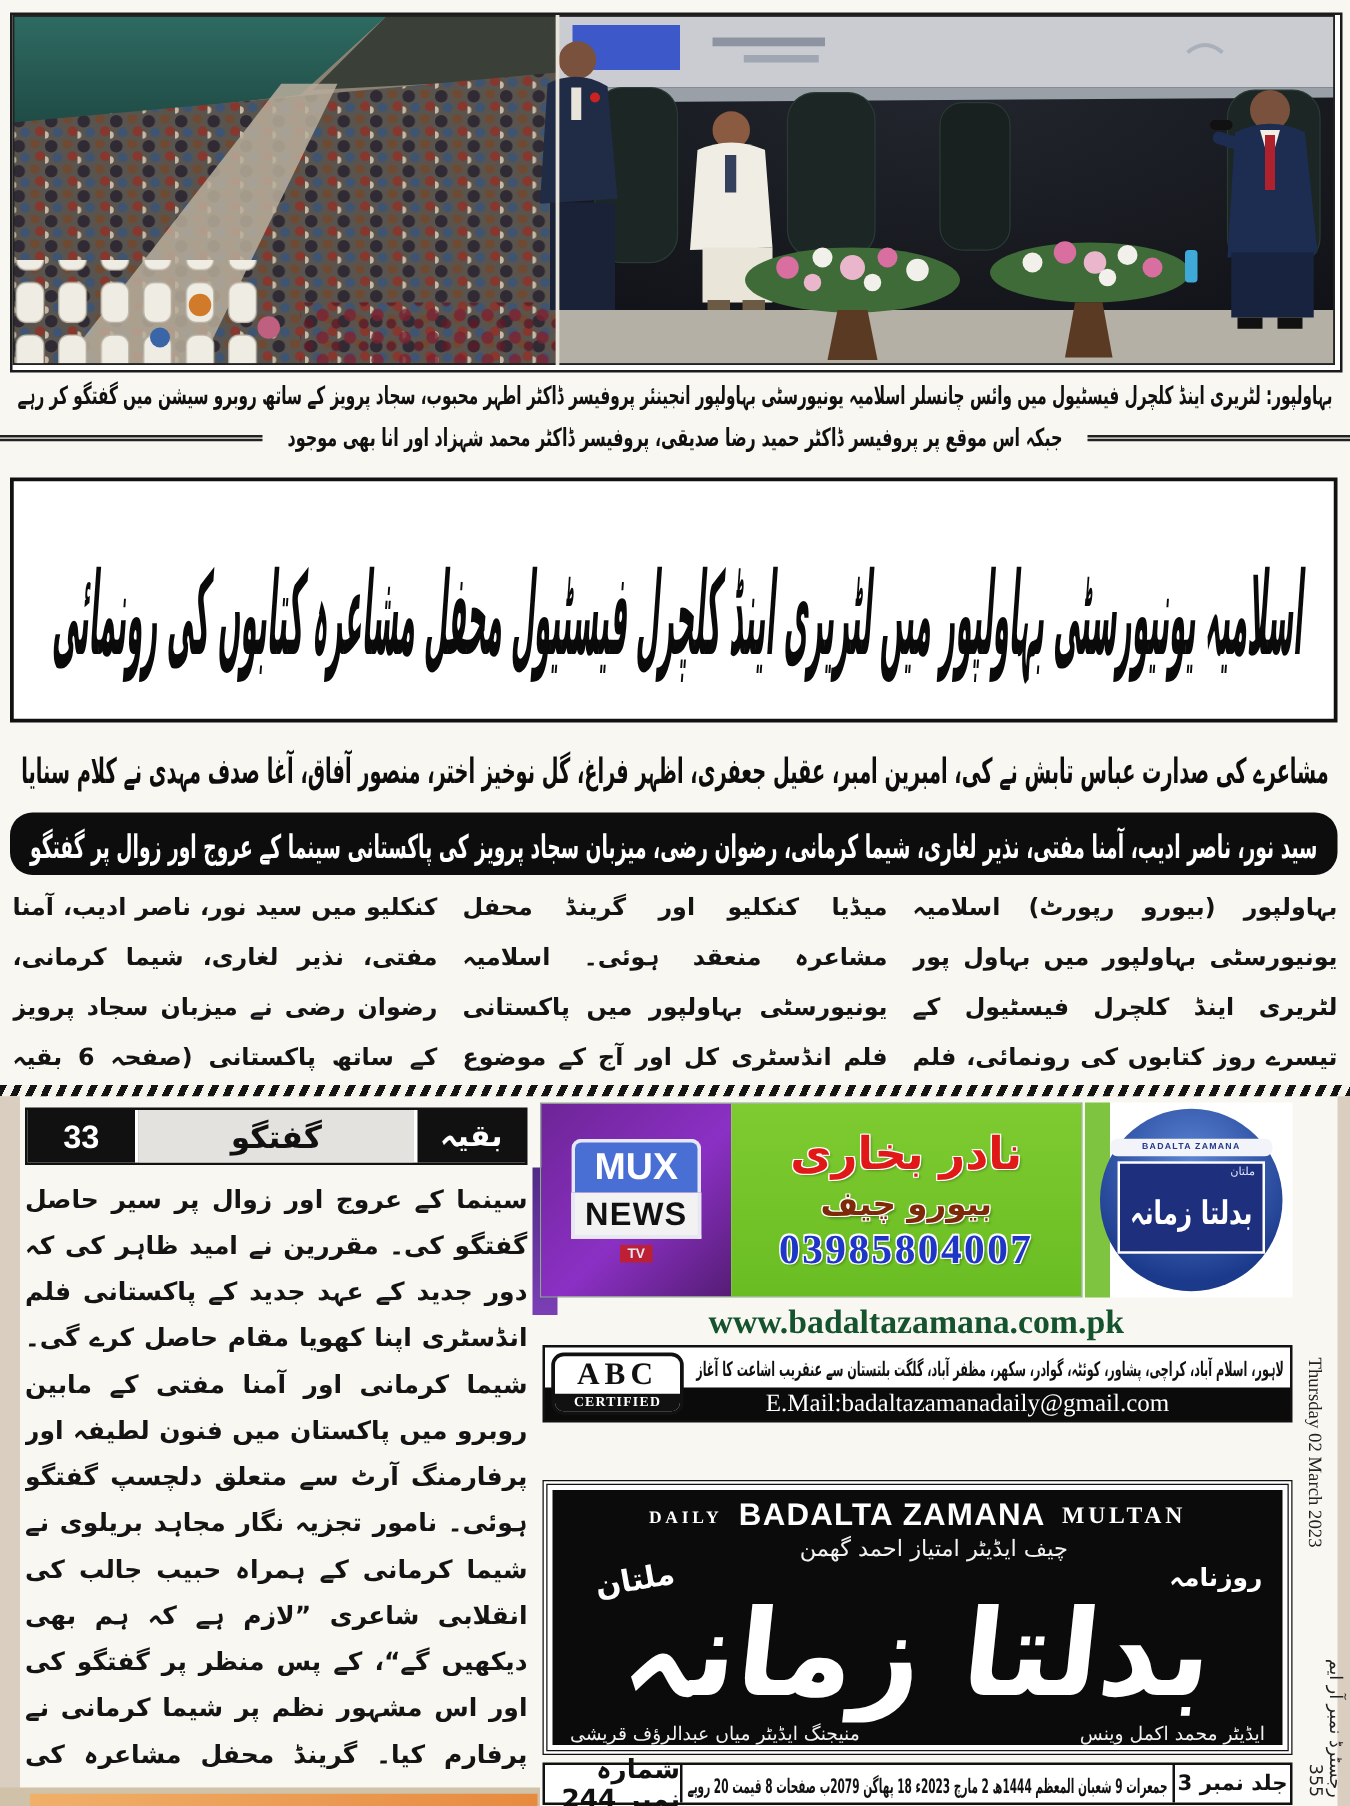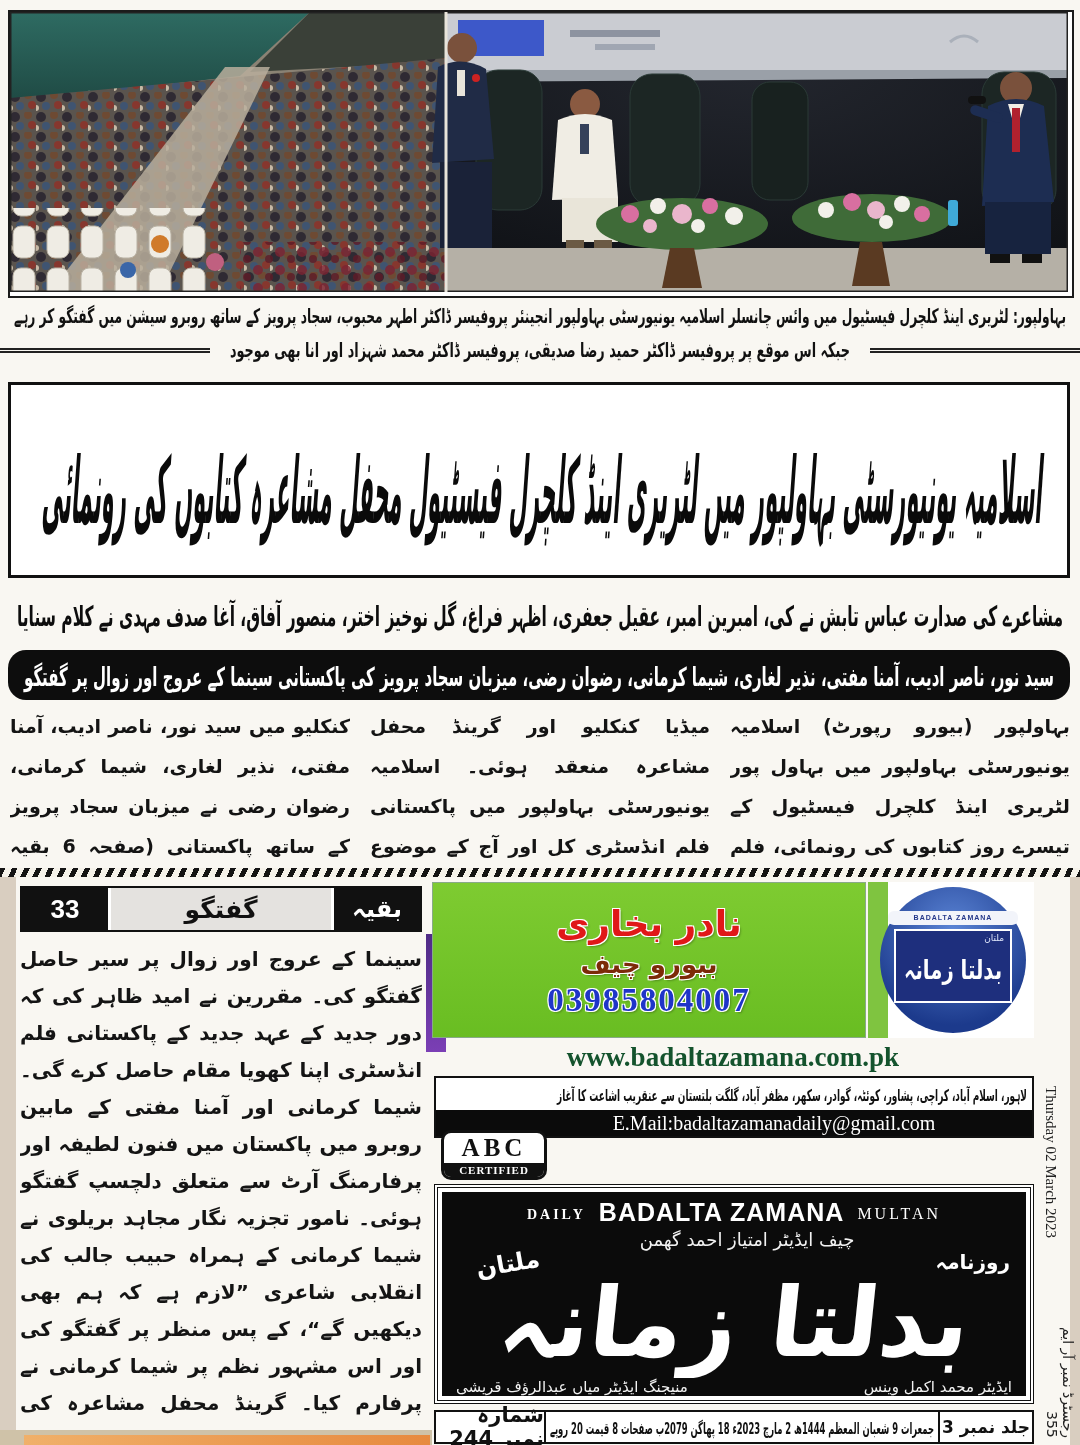--- a/index.html
+++ b/index.html
@@ -179,20 +179,27 @@
   <div class="abs" style="left:20px;top:886px;width:402px;">
     <div class="cont-head">
       <div class="cell urdu" style="width:86px;background:#111;color:#fff;font-size:24px;border-left:3px solid #fff;">بقیہ</div>
       <div class="cell urdu" style="flex:1;background:#e4e2df;color:#111;font-size:25px;">گفتگو</div>
       <div class="cell latin-sans" style="width:86px;background:#111;color:#fff;font-size:26px;border-right:3px solid #fff;">33</div>
     </div>
     <div class="cont-para urdu" style="margin-top:9px;height:488px;">سینما کے عروج اور زوال پر سیر حاصل گفتگو کی۔ مقررین نے امید ظاہر کی کہ دور جدید کے عہد جدید کے پاکستانی فلم انڈسٹری اپنا کھویا مقام حاصل کرے گی۔ شیما کرمانی اور آمنا مفتی کے مابین روبرو میں پاکستان میں فنون لطیفہ اور پرفارمنگ آرٹ سے متعلق دلچسپ گفتگو ہوئی۔ نامور تجزیہ نگار مجاہد بریلوی نے شیما کرمانی کے ہمراہ حبیب جالب کی انقلابی شاعری ”لازم ہے کہ ہم بھی دیکھیں گے“، کے پس منظر پر گفتگو کی اور اس مشہور نظم پر شیما کرمانی نے پرفارم کیا۔ گرینڈ محفل مشاعرہ کی صدارت سید تابش الوری نے کی اور محفل مشاعرہ میں امبرین حسین امبر، عقیل عباس جعفری، اظہر فراغ، گل نوخیز اختر، منصور آفاق، آغا صدف مہدی اور دیگر نامور شاعر شریک ہوئے۔</div>
   </div>
 
   <div class="abs" style="left:432px;top:882px;width:434px;height:156px;display:flex;border:1px solid #8a8; box-sizing:border-box;">
+    <div style="width:152px;background:linear-gradient(135deg,#6d2596,#8b30c4 55%,#551d75);display:flex;align-items:center;justify-content:center;">
+      <div style="width:104px;text-align:center;">
+        <div class="latin-sans" style="background:#4a6fd4;border:3px solid #e8e8f4;border-bottom:none;border-radius:8px 8px 0 0;color:#fff;font-weight:bold;font-size:30px;line-height:40px;">MUX</div>
+        <div class="latin-sans" style="background:#f2f2f2;border:3px solid #e8e8f4;border-top:none;color:#111;font-weight:bold;font-size:26px;line-height:34px;letter-spacing:1px;">NEWS</div>
+        <div class="latin-sans" style="color:#e8e8f4;background:rgba(200,30,30,.85);display:inline-block;margin-top:3px;padding:0 6px;font-weight:bold;font-size:11px;line-height:14px;">TV</div>
+      </div>
+    </div>
     <div class="urdu" style="flex:1;background:linear-gradient(#7ecb31,#69bd22);display:flex;flex-direction:column;align-items:center;justify-content:center;gap:2px;">
       <div class="outline-w" style="font-size:36px;font-weight:bold;color:#e01818;line-height:44px;">نادر بخاری</div>
       <div class="outline-w" style="font-size:26px;font-weight:bold;color:#7c2a08;line-height:32px;">بیورو چیف</div>
       <div class="latin-serif outline-w" style="font-size:33px;font-weight:bold;color:#1f35c8;line-height:36px;letter-spacing:2px;">03985804007</div>
     </div>
   </div>
 
   <div class="abs" style="left:868px;top:882px;width:166px;height:156px;background:linear-gradient(90deg,#7fc440 0 20px,#ffffff 20px);">
     <div class="abs" style="left:12px;top:5px;width:146px;height:146px;border-radius:50%;background:radial-gradient(circle at 50% 30%,#5b85d6,#1c3a8c 75%);">
       <div class="abs" style="left:8px;top:24px;width:130px;height:14px;background:#f2f4fa;border-radius:6px;">
@@ -203,37 +210,37 @@
         <svg width="114" height="70">
           <text x="57" y="48" text-anchor="middle" font-size="26" font-weight="bold" fill="#fff" textLength="98" lengthAdjust="spacingAndGlyphs" style="direction:rtl">بدلتا زمانہ</text>
         </svg>
       </div>
     </div>
   </div>
 
   <div class="abs latin-serif" style="left:432px;top:1042px;width:602px;text-align:center;font-size:27px;font-weight:bold;color:#14532d;">www.badaltazamana.com.pk</div>
 
   <div class="abs" style="left:434px;top:1076px;width:600px;height:62px;border:2px solid #111;box-sizing:border-box;background:#fff;">
-    <div class="abs badge-abc" style="left:5px;top:4px;width:106px;height:50px;z-index:2;margin-top:48px;">
+    <div class="abs badge-abc" style="left:5px;top:4px;width:106px;height:50px;z-index:2;">
       <div class="latin-serif" style="font-size:25px;font-weight:bold;letter-spacing:4px;text-align:center;line-height:30px;color:#111;">ABC</div>
       <div class="latin-serif" style="background:#111;color:#fff;font-size:11px;font-weight:bold;text-align:center;line-height:15px;letter-spacing:1px;">CERTIFIED</div>
     </div>
     <svg class="abs" style="left:116px;top:0;" width="480" height="32">
       <text x="240" y="23" text-anchor="middle" font-size="16" font-weight="bold" fill="#111" textLength="470" lengthAdjust="spacingAndGlyphs" style="direction:rtl">لاہور، اسلام آباد، کراچی، پشاور، کوئٹہ، گوادر، سکھر، مظفر آباد، گلگت بلتستان سے عنقریب اشاعت کا آغاز</text>
     </svg>
     <div class="abs latin-serif" style="left:0;top:32px;width:596px;height:26px;background:#0b0b0b;color:#fff;text-align:center;font-size:20px;line-height:26px;padding-left:80px;box-sizing:border-box;">E.Mail:badaltazamanadaily@gmail.com</div>
   </div>
 
 
   <div class="abs masthead-outer" style="left:434px;top:1184px;width:600px;height:220px;">
     <div class="masthead-inner">
       <div style="text-align:center;padding-top:6px;">
         <span class="latin-serif" style="font-size:14px;letter-spacing:3px;font-weight:bold;vertical-align:2px;">DAILY</span>
         <span class="latin-sans" style="font-size:25px;font-weight:bold;letter-spacing:1px;margin:0 8px;">BADALTA ZAMANA</span>
-        <span class="latin-serif" style="font-size:16px;letter-spacing:3px;font-weight:normal;vertical-align:2px;">MULTAN</span>
+        <span class="latin-serif" style="font-size:19px;letter-spacing:3px;font-weight:bold;vertical-align:2px;">MULTAN</span>
       </div>
       <div class="urdu" style="text-align:center;font-size:18px;margin-top:2px;color:#f2f2f2;padding-left:26px;">چیف ایڈیٹر امتیاز احمد گھمن</div>
       <div style="position:relative;height:128px;">
         <div class="urdu" style="position:absolute;right:16px;top:0;font-size:20px;font-weight:bold;">روزنامہ</div>
         <div class="urdu" style="position:absolute;left:34px;top:0;font-size:24px;font-weight:bold;transform:rotate(-10deg);">ملتان</div>
         <svg width="592" height="128" viewBox="0 0 592 128">
           <g transform="skewX(-6)">
             <text x="300" y="106" text-anchor="middle" font-size="96" font-weight="bold" fill="#fff" textLength="470" lengthAdjust="spacingAndGlyphs" style="direction:rtl">بدلتا زمانہ</text>
           </g>
         </svg>

